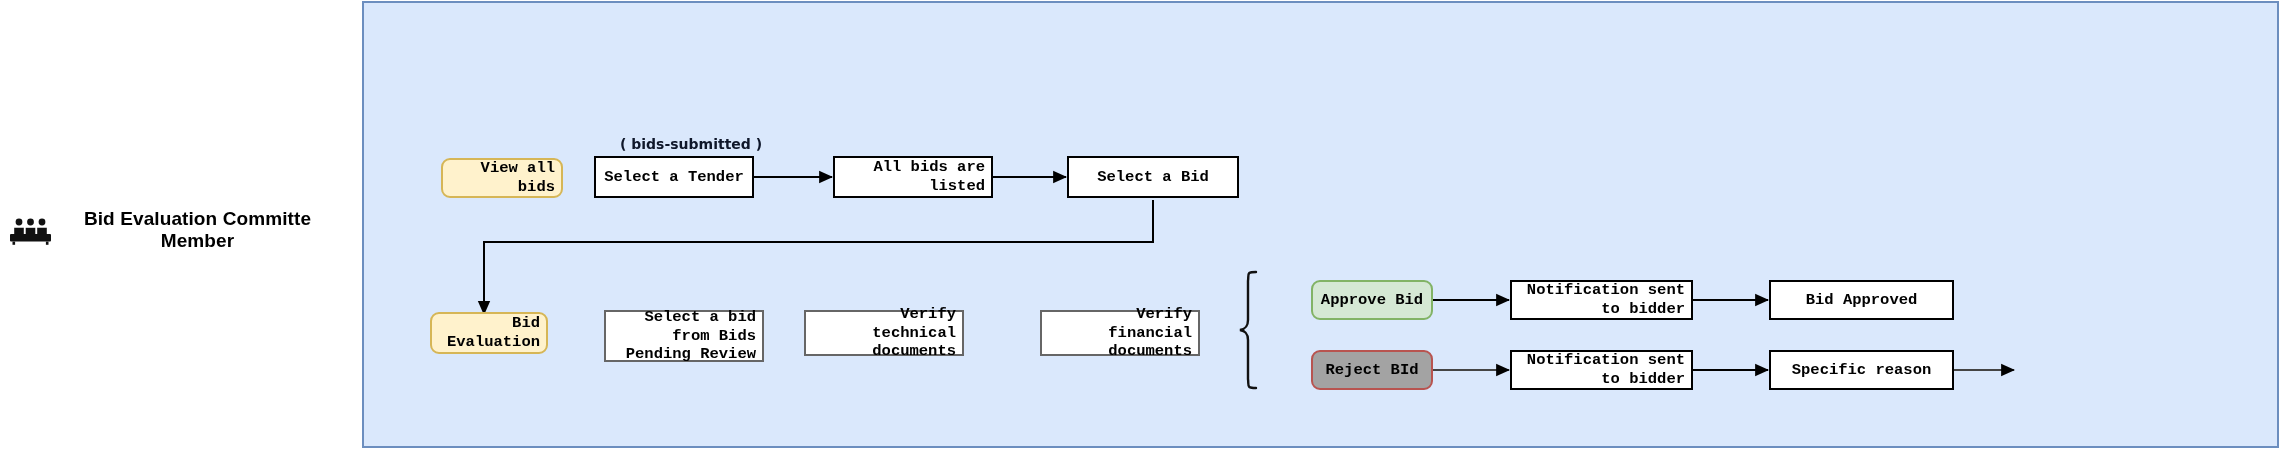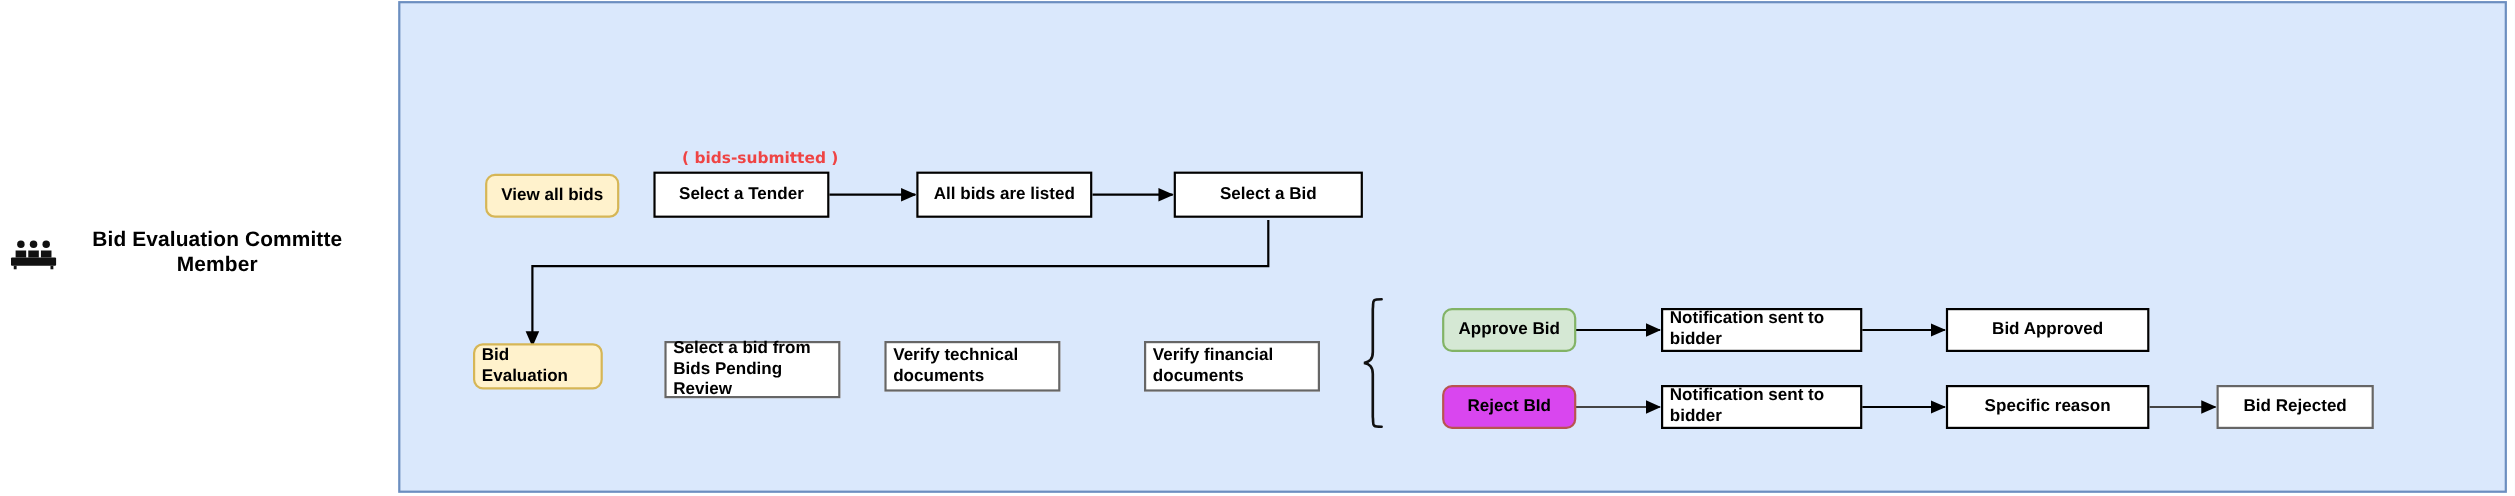--- a/index.html
+++ b/index.html
@@ -62,26 +62,26 @@
     box-sizing: border-box;
   }
 
   
   .node {
     position: absolute;
     box-sizing: border-box;
     display: flex;
     align-items: center;
     justify-content: center;
-    text-align: left;
+    text-align: right;
     font-size: 15.5px;
     font-weight: bold;
     color: #000000;
     line-height: 1.22;
-    font-family: Liberation Sans, sans-serif;
+    font-family: Liberation Mono, monospace;
     padding: 2px 6px;
     z-index: 3;
   }
   .node.plain {
     background: #ffffff;
     border: 2px solid #000000;
   }
   .node.plain-gray {
     background: #ffffff;
     border: 2px solid #666666;
@@ -90,31 +90,31 @@
     background: #fff2cc;
     border: 2px solid #d6b656;
     border-radius: 9px;
   }
   .node.green {
     background: #d5e8d4;
     border: 2px solid #82b366;
     border-radius: 9px;
   }
   .node.red {
-    background: #d946ef;
+    background: #a3a3a3;
     border: 2px solid #b85450;
     border-radius: 9px;
   }
 
   
   .edge-label {
     position: absolute;
     font-size: 14px;
     font-weight: bold;
-    color: #ef4444;
+    color: #0f172a;
     white-space: nowrap;
     font-family: "DejaVu Sans", sans-serif;
     z-index: 4;
   }
 
   
   #edges {
     position: absolute;
     left: 0;
     top: 0;
@@ -210,15 +210,14 @@
   <div class="node red" style="left:1311px; top:350px; width:122px; height:40px;">Reject BId</div>
 
   <div class="node plain" style="left:1510px; top:280px; width:183px; height:40px;">Notification sent to bidder</div>
 
   <div class="node plain" style="left:1510px; top:350px; width:183px; height:40px;">Notification sent to bidder</div>
 
   <div class="node plain" style="left:1769px; top:280px; width:185px; height:40px;">Bid Approved</div>
 
   <div class="node plain" style="left:1769px; top:350px; width:185px; height:40px;">Specific reason</div>
 
-  <div class="node plain-gray" style="left:2015px; top:350px; width:143px; height:40px;">Bid Rejected</div>
 
 </div>
 
 </body></html>

